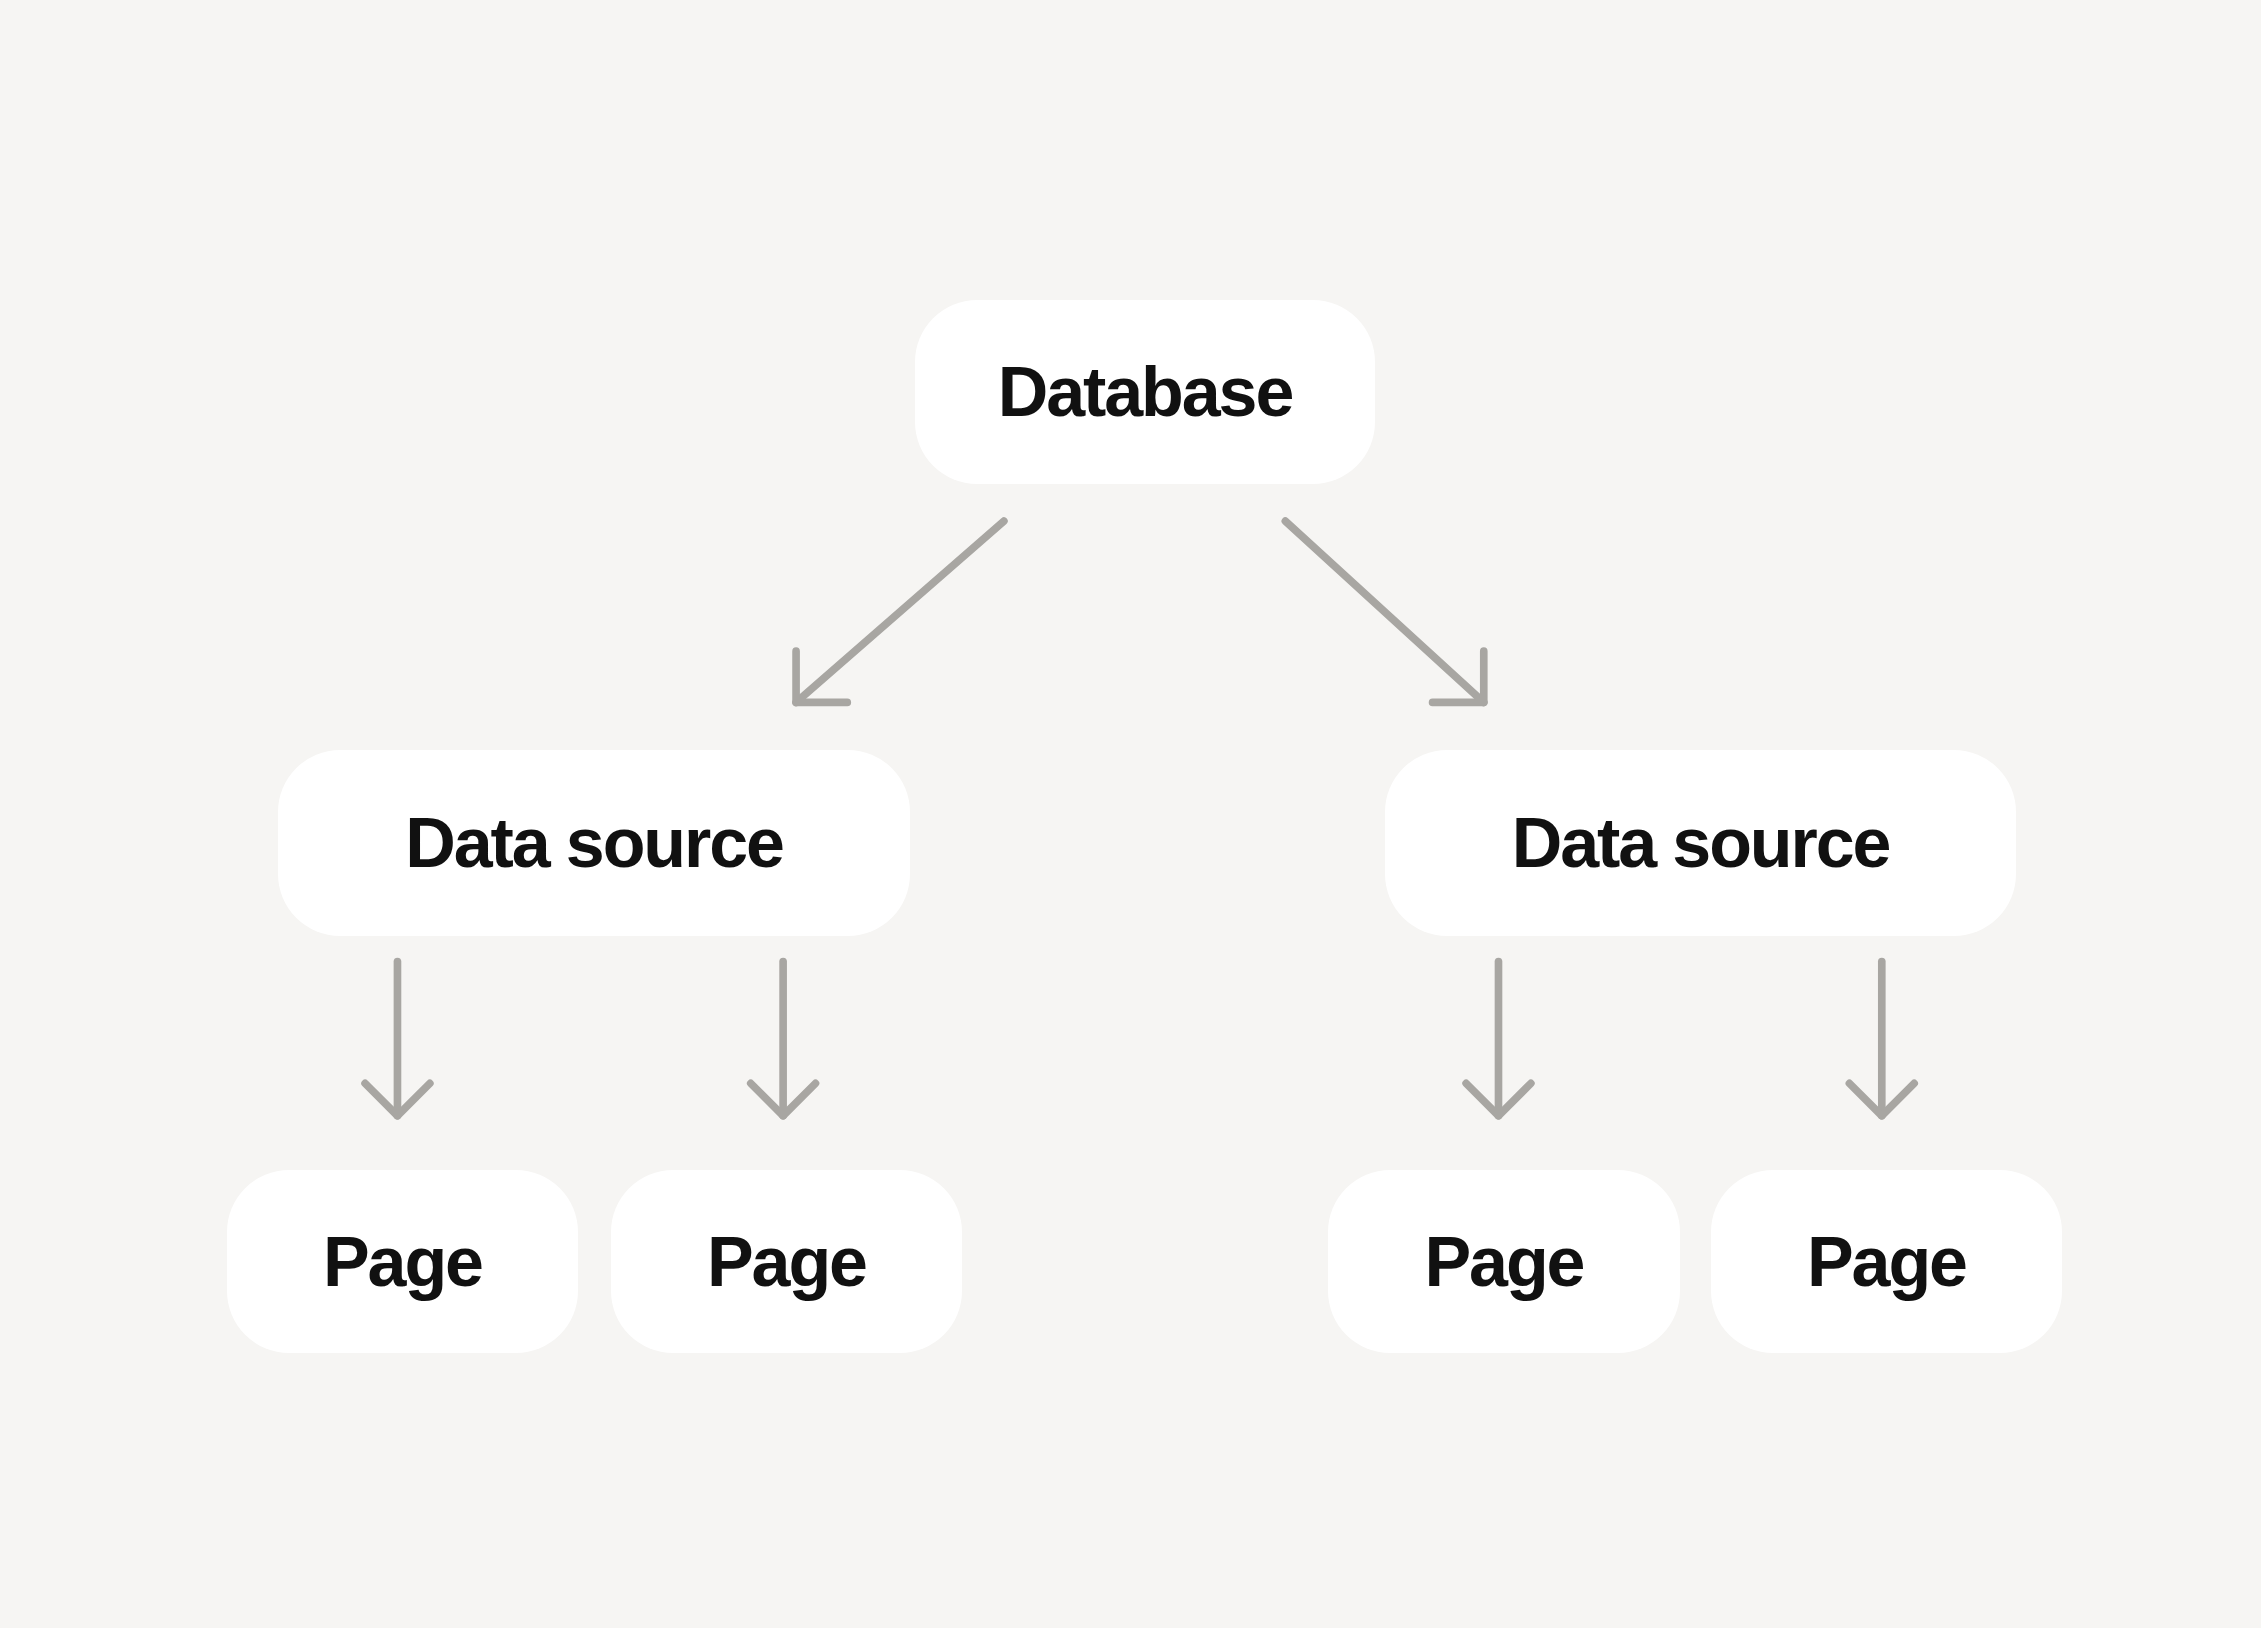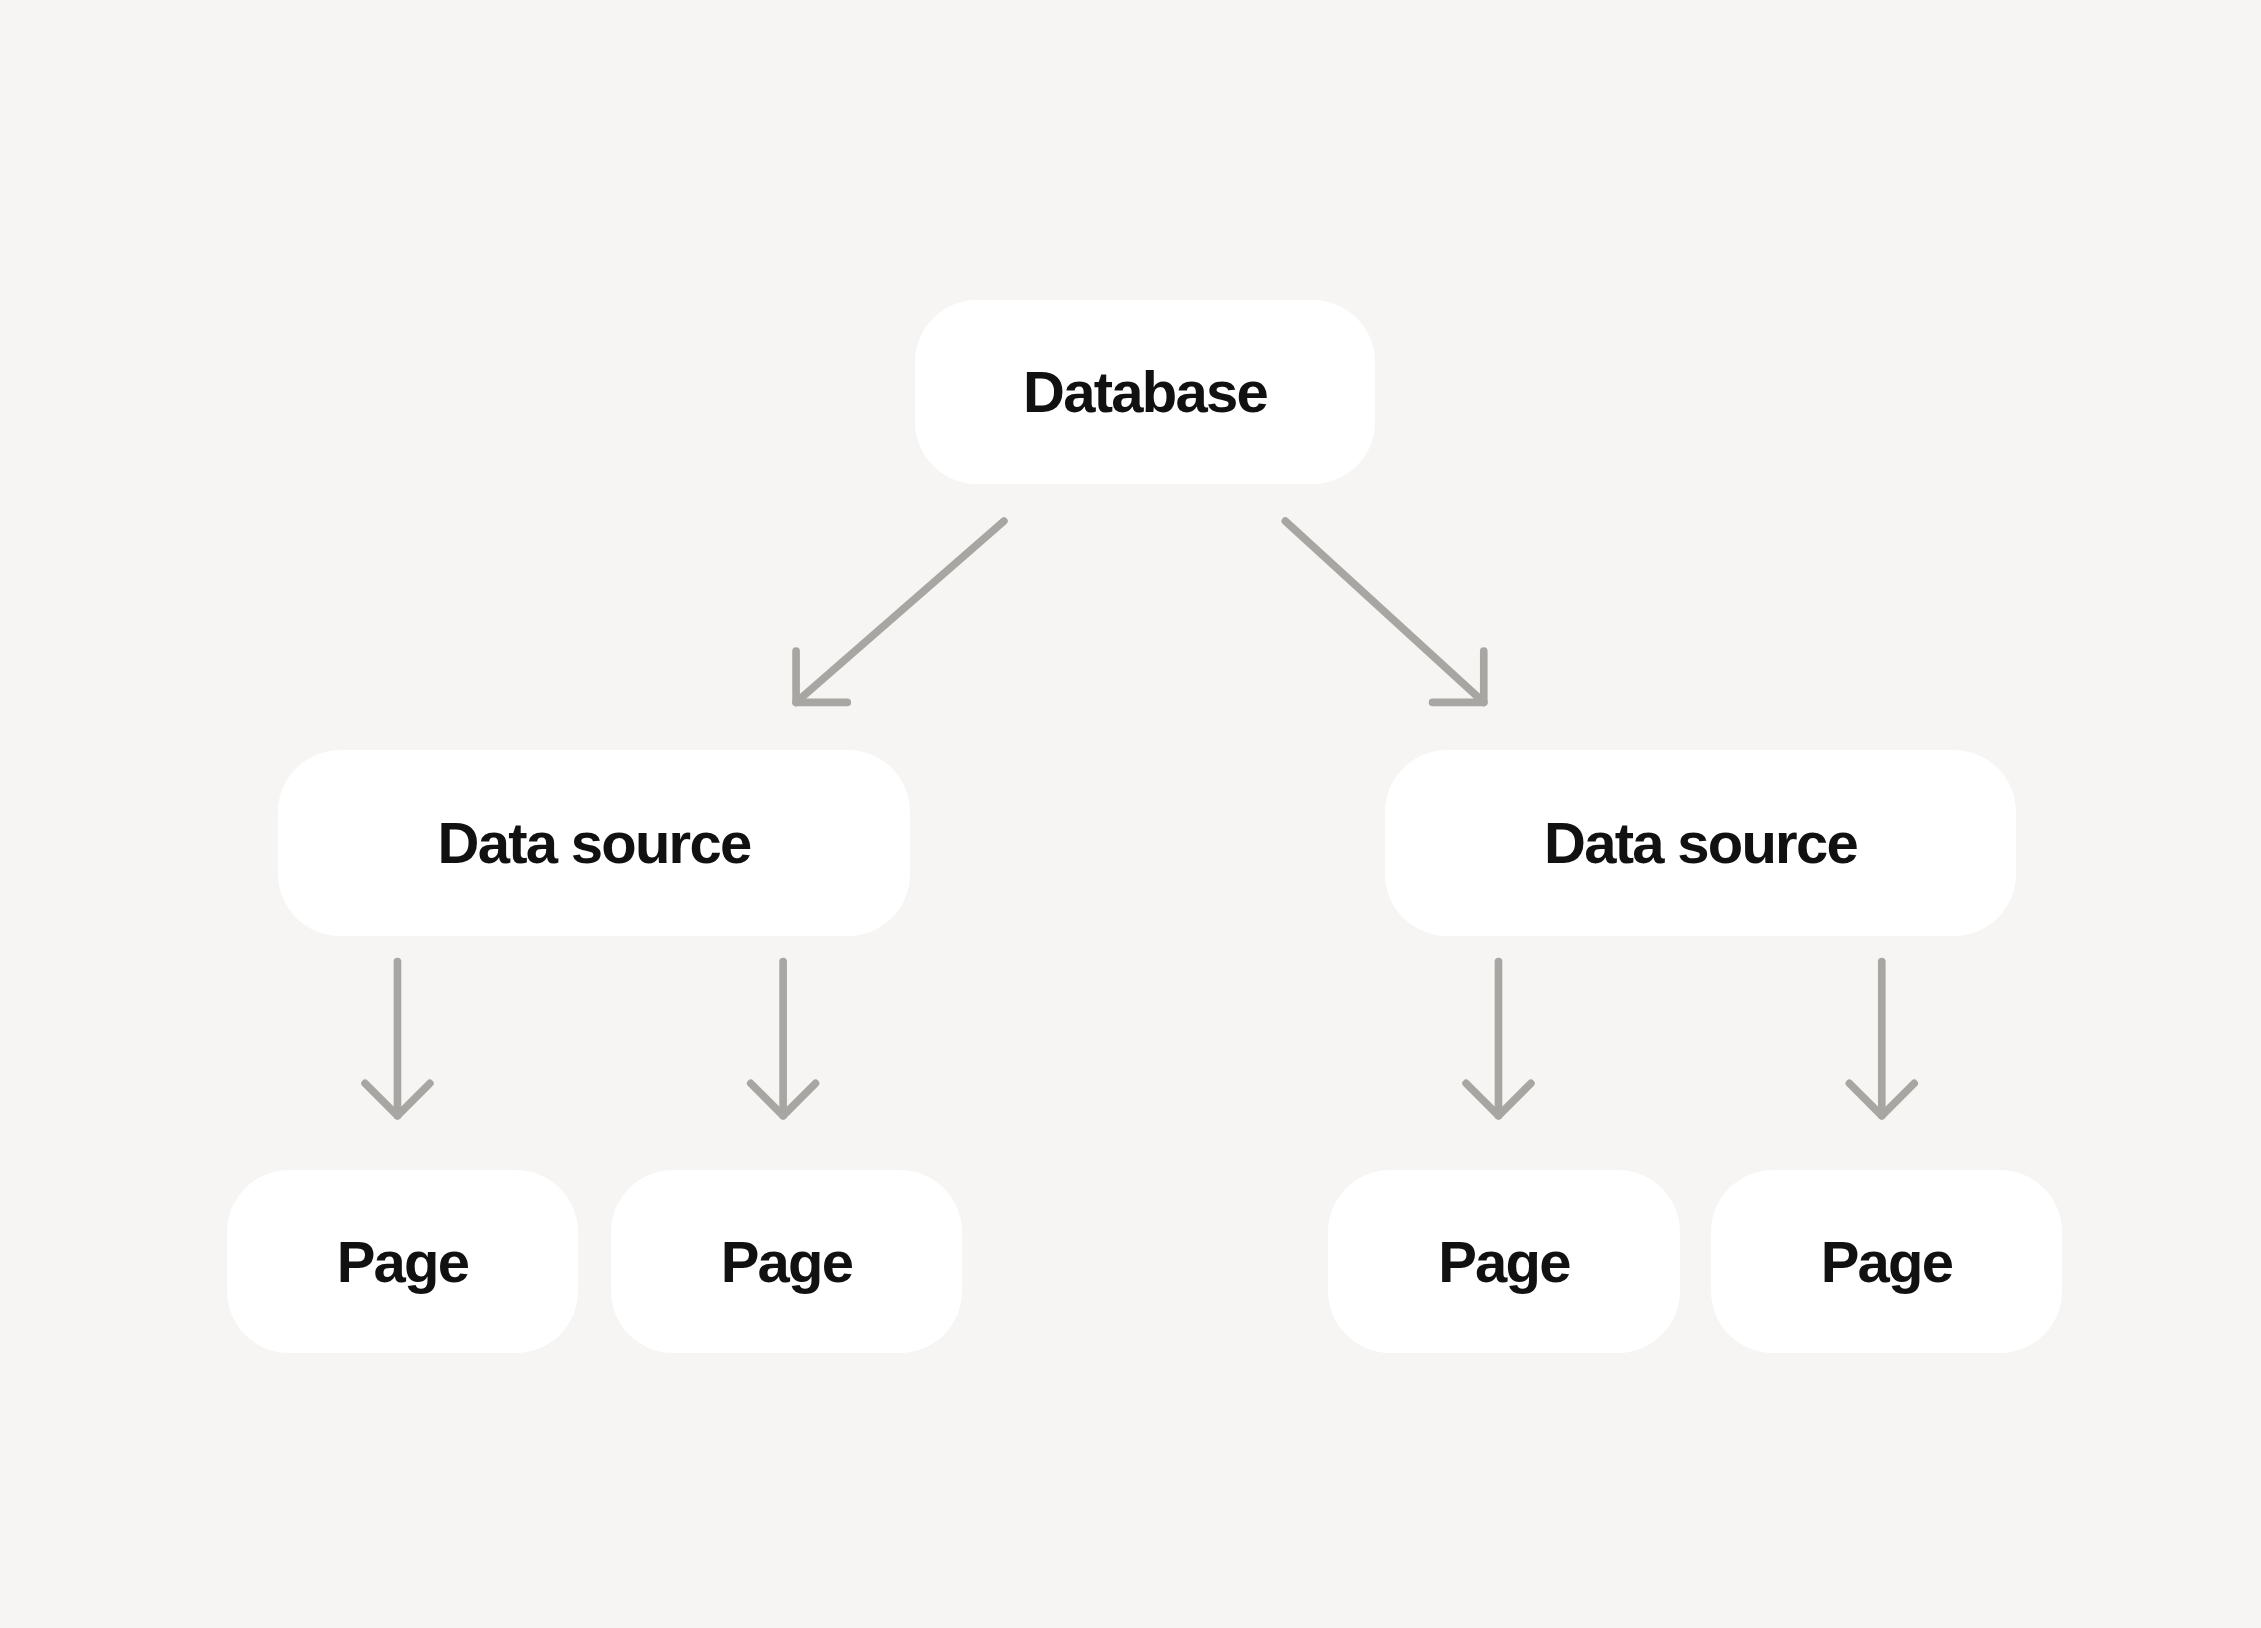--- a/index.html
+++ b/index.html
@@ -37,21 +37,21 @@
   }
   .node{
     position:absolute;
     background:var(--node-fill);
     border-radius:62px;
     display:flex;
     align-items:center;
     justify-content:center;
   }
   .node-label{
-    font-size:58px;
+    font-size:70px;
     font-weight:700;
     letter-spacing:-0.03em;
     color:var(--text);
     white-space:nowrap;
     line-height:1;
   }
   .node-database{left:915px;top:300px;width:460px;height:184px;}
   .node-ds-left {left:278px; top:750px;width:632px;height:186px;}
   .node-ds-right{left:1385px;top:750px;width:631px;height:186px;}
   .node-page-a{left:227px; top:1170px;width:351px;height:183px;}

